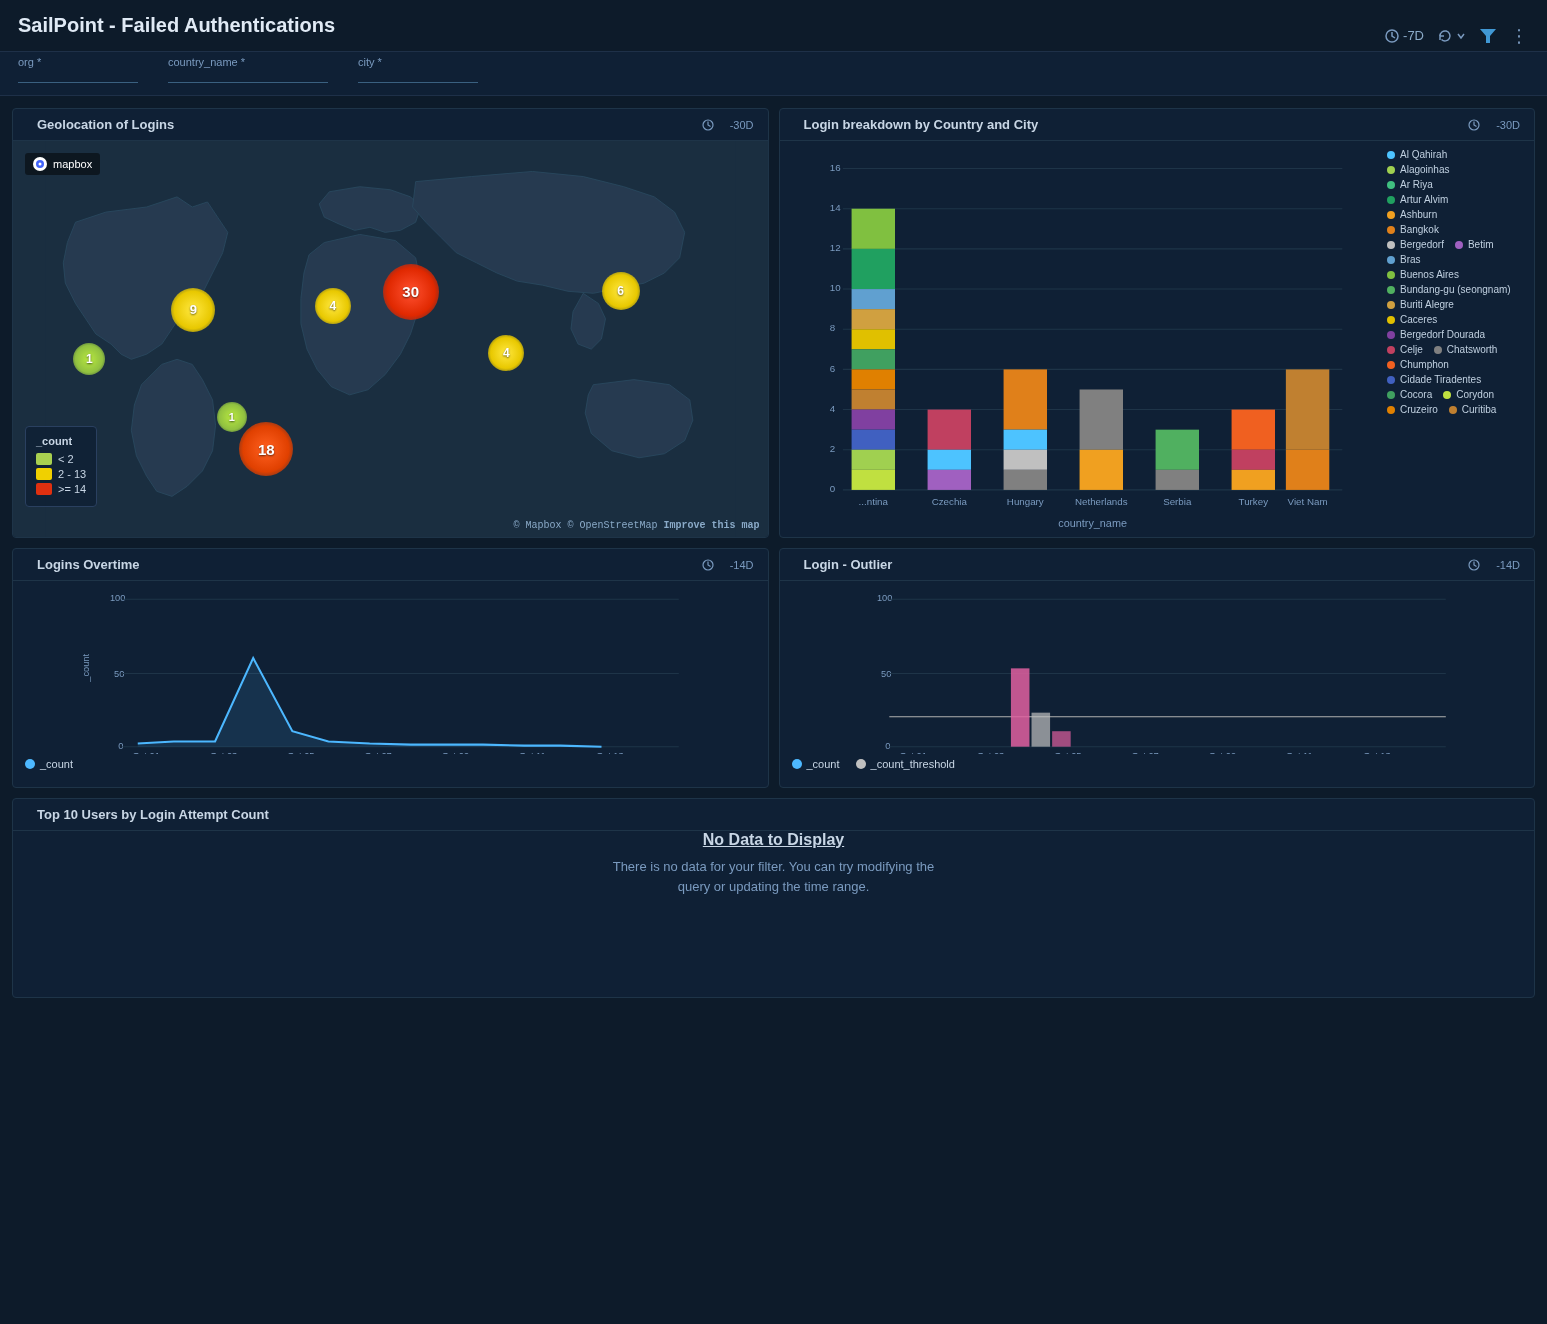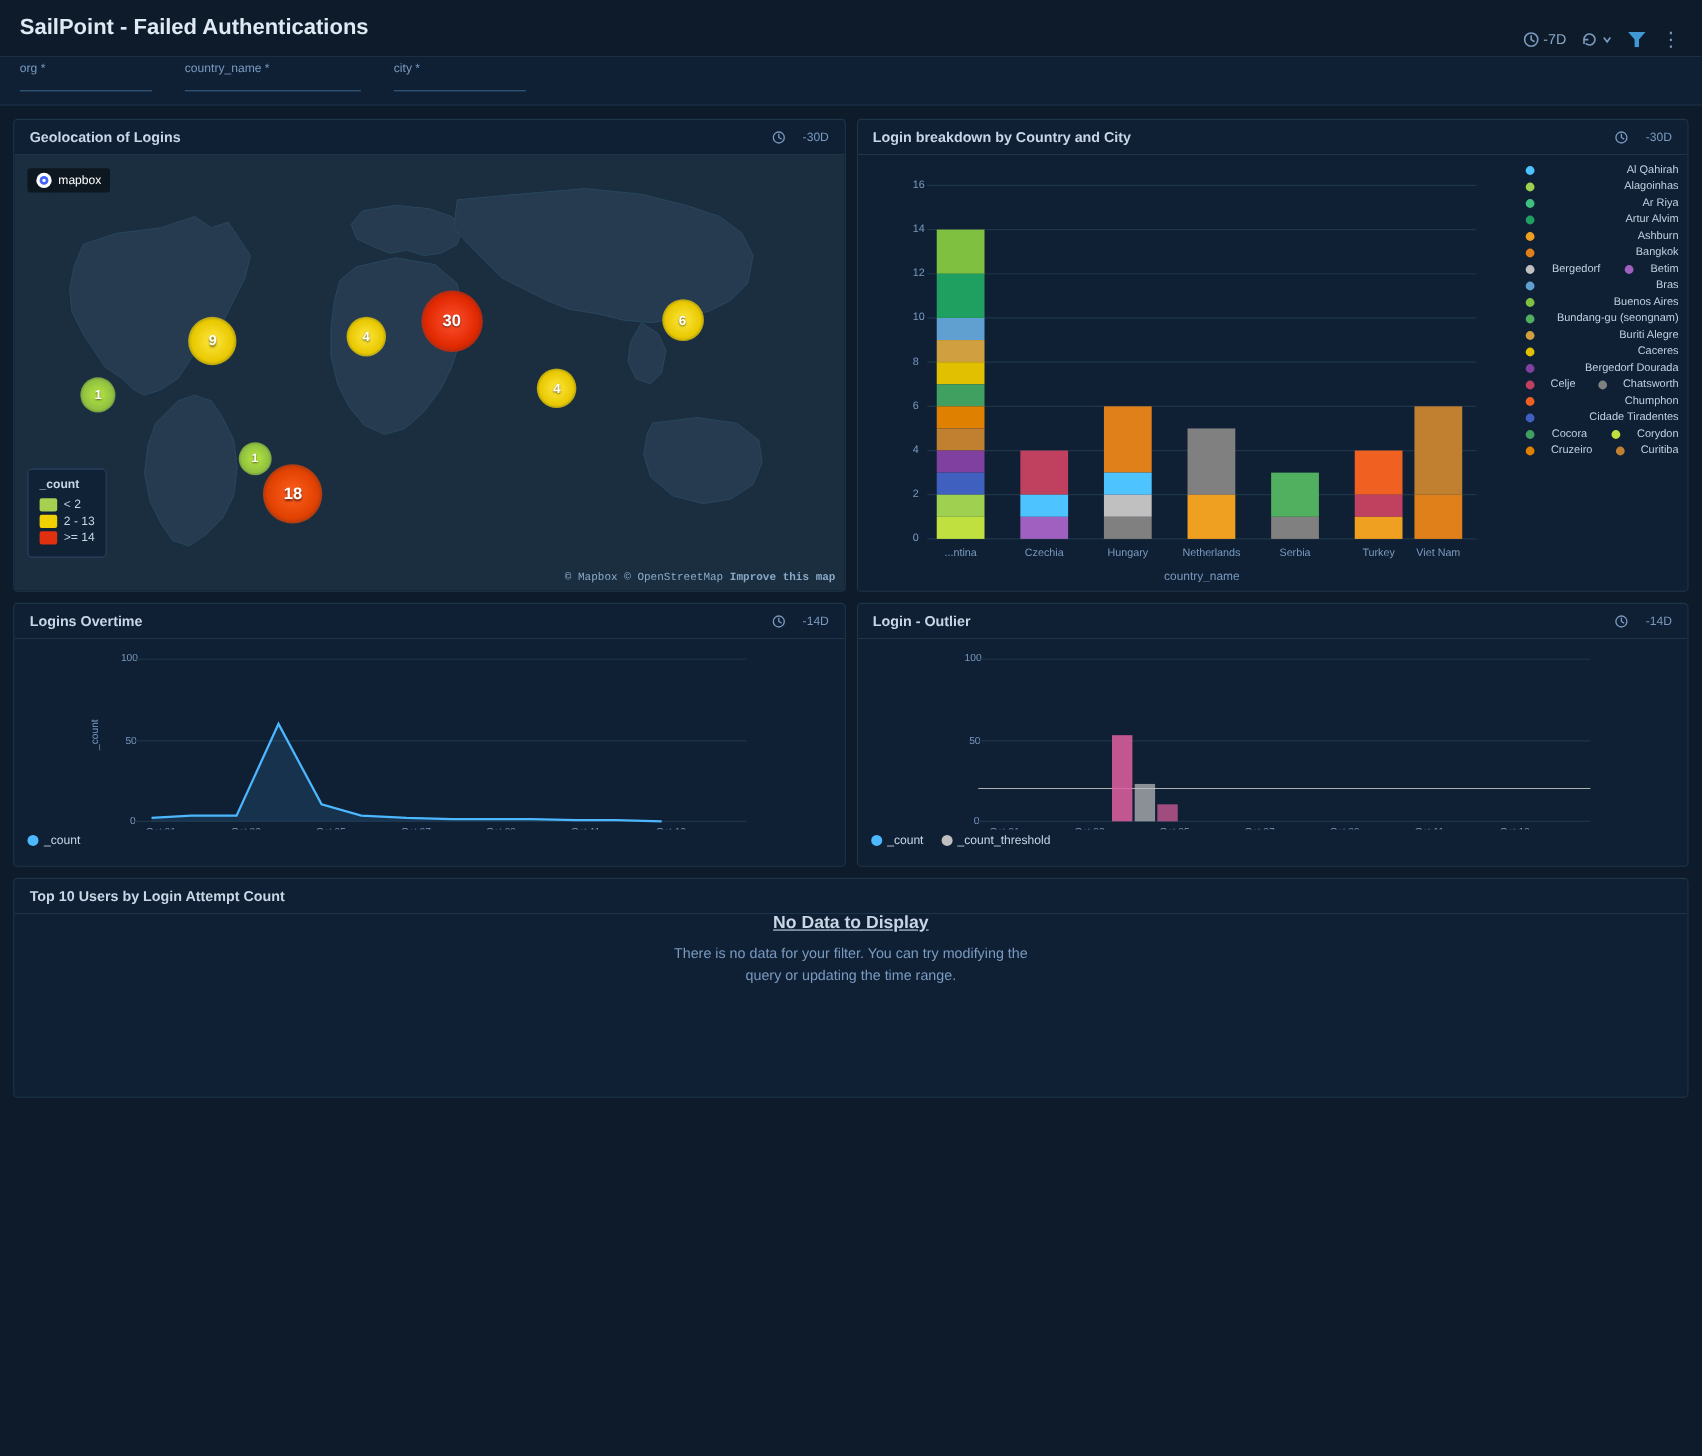--- a/index.html
+++ b/index.html
@@ -109,20 +109,21 @@
       justify-content: space-between;
       align-items: center;
       padding: 8px 14px;
       border-bottom: 1px solid #1e3448;
       flex-shrink: 0;
     }
     .panel-title {
       font-size: 13px;
       font-weight: 600;
       color: #c8d6e5;
+      margin-left: 10px;
     }
     .panel-time {
       font-size: 11px;
       color: #7a9abf;
       display: flex;
       align-items: center;
       gap: 16px;
     }
     .panel-body {
       flex: 1;
@@ -235,21 +236,20 @@
       font-size: 10px;
       scrollbar-width: thin;
       scrollbar-color: #2a4060 transparent;
     }
     .legend-city-item {
       display: flex;
       align-items: center;
       gap: 5px;
       margin-bottom: 4px;
       color: #c0d0e0;
-      justify-content: space-between;
     }
     .legend-dot {
       width: 8px;
       height: 8px;
       border-radius: 50%;
       flex-shrink: 0;
     }
     
     .line-chart-container {
       padding: 8px 12px 4px;

